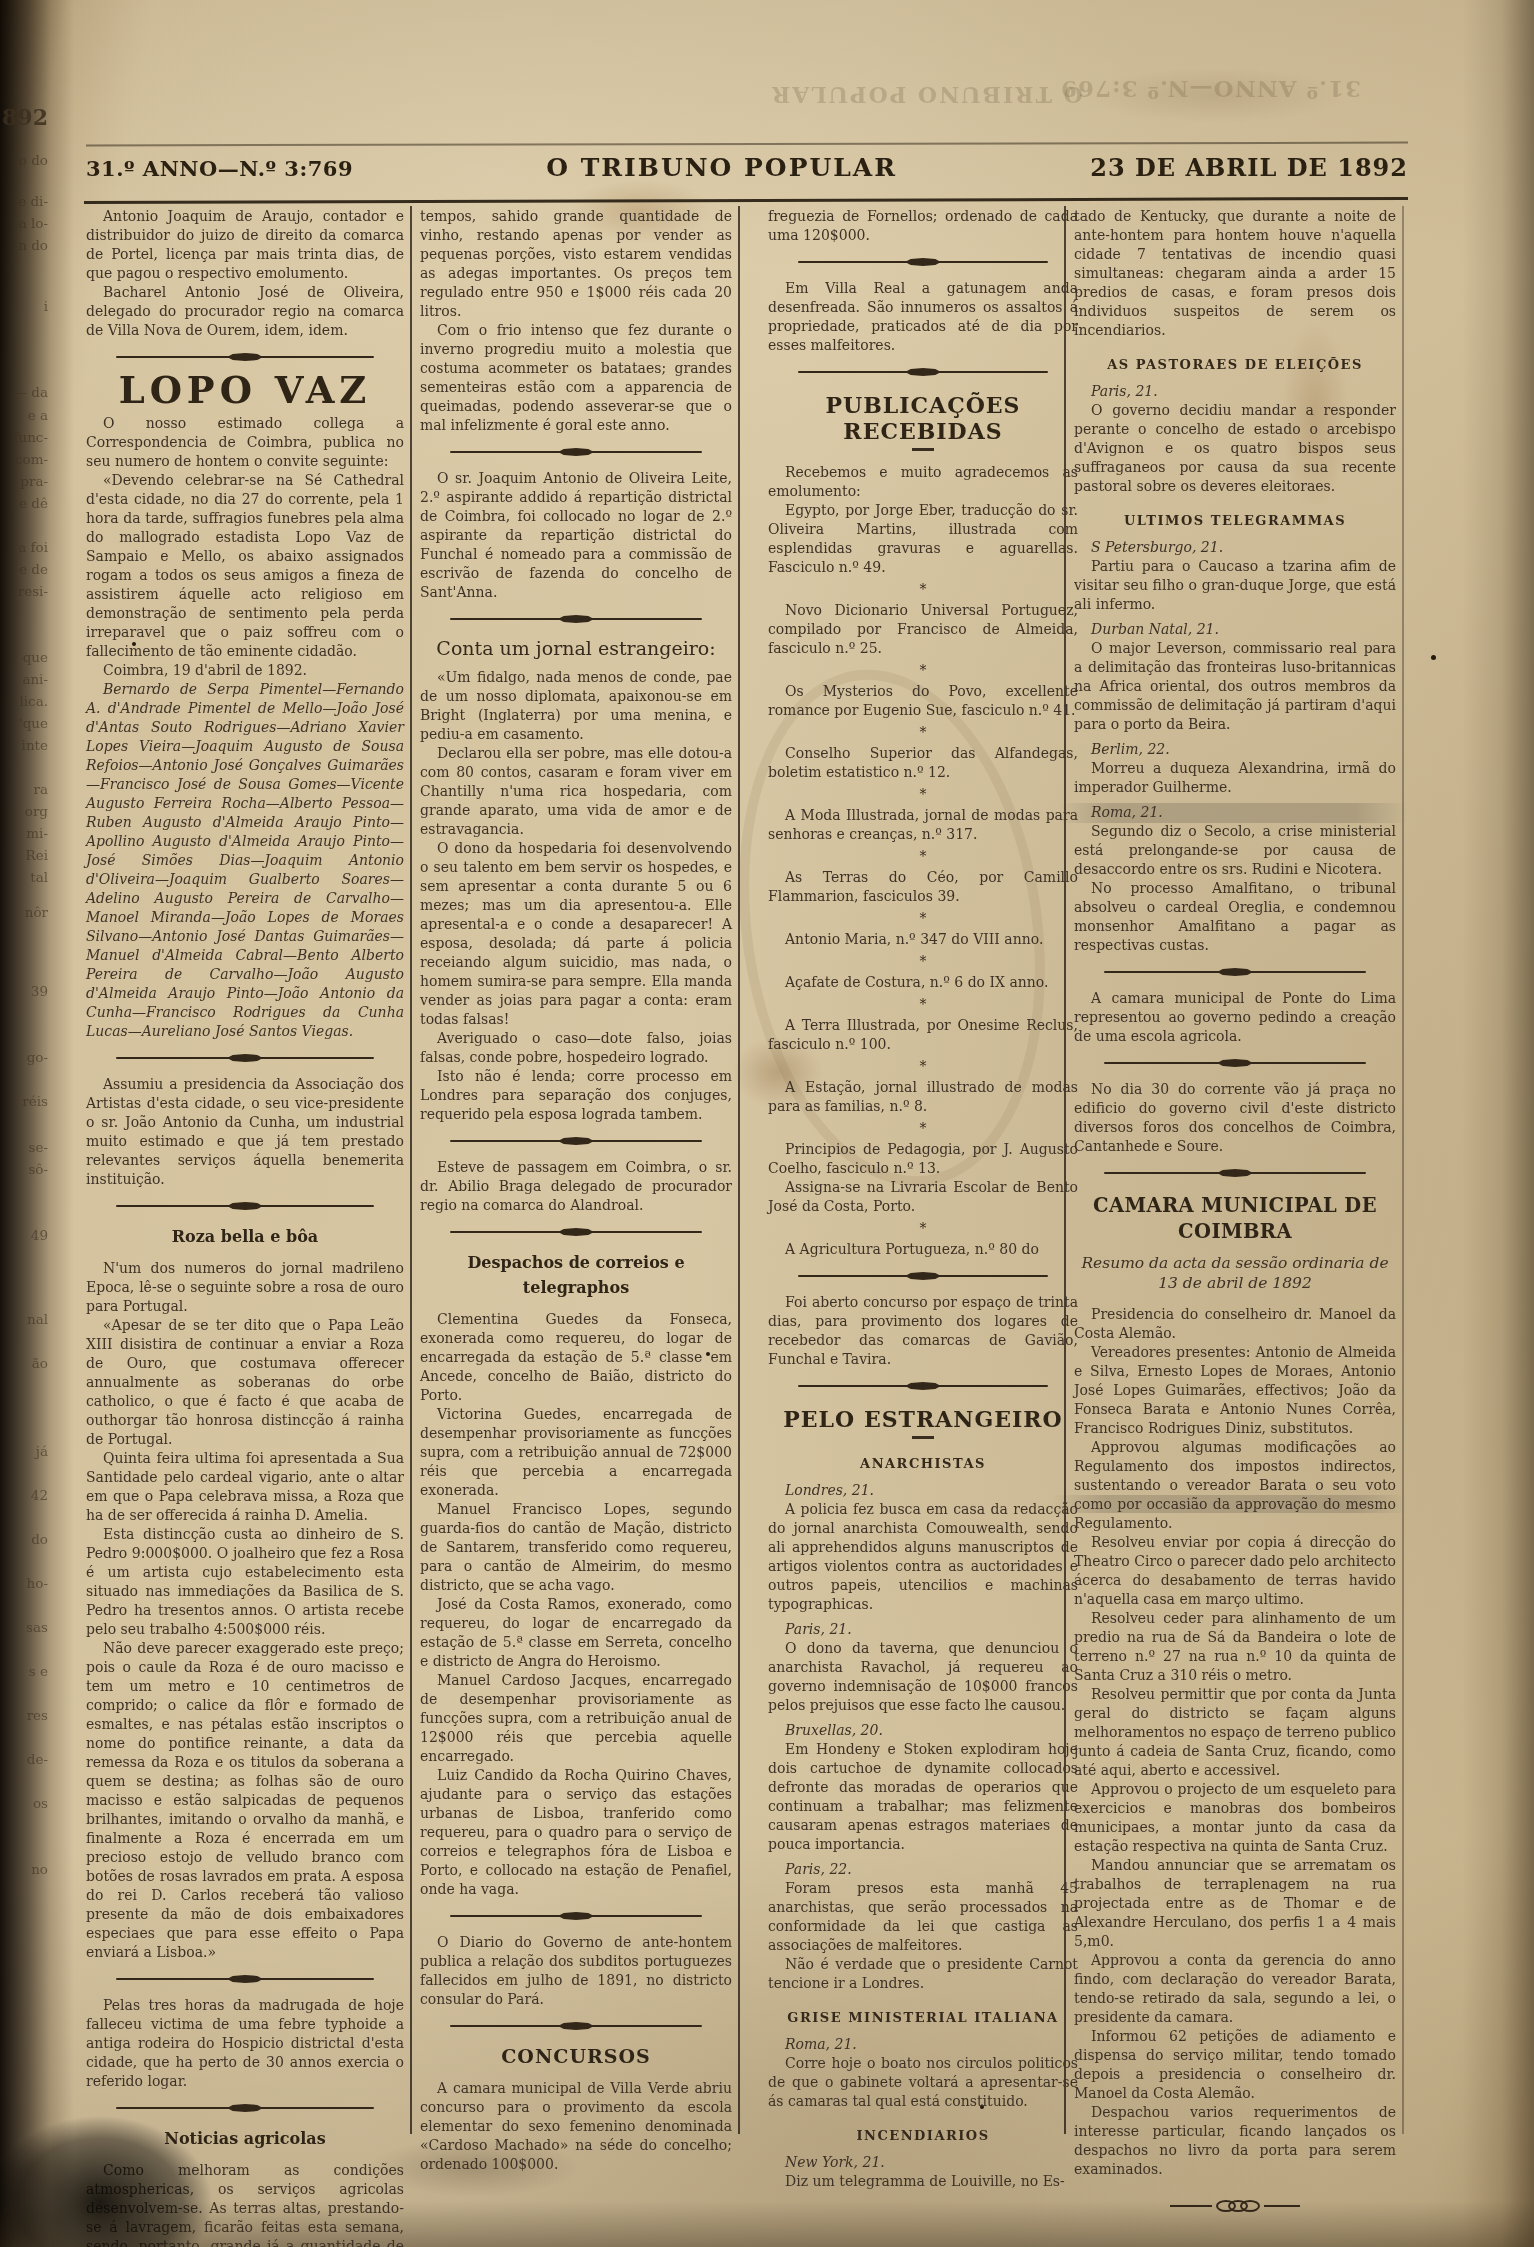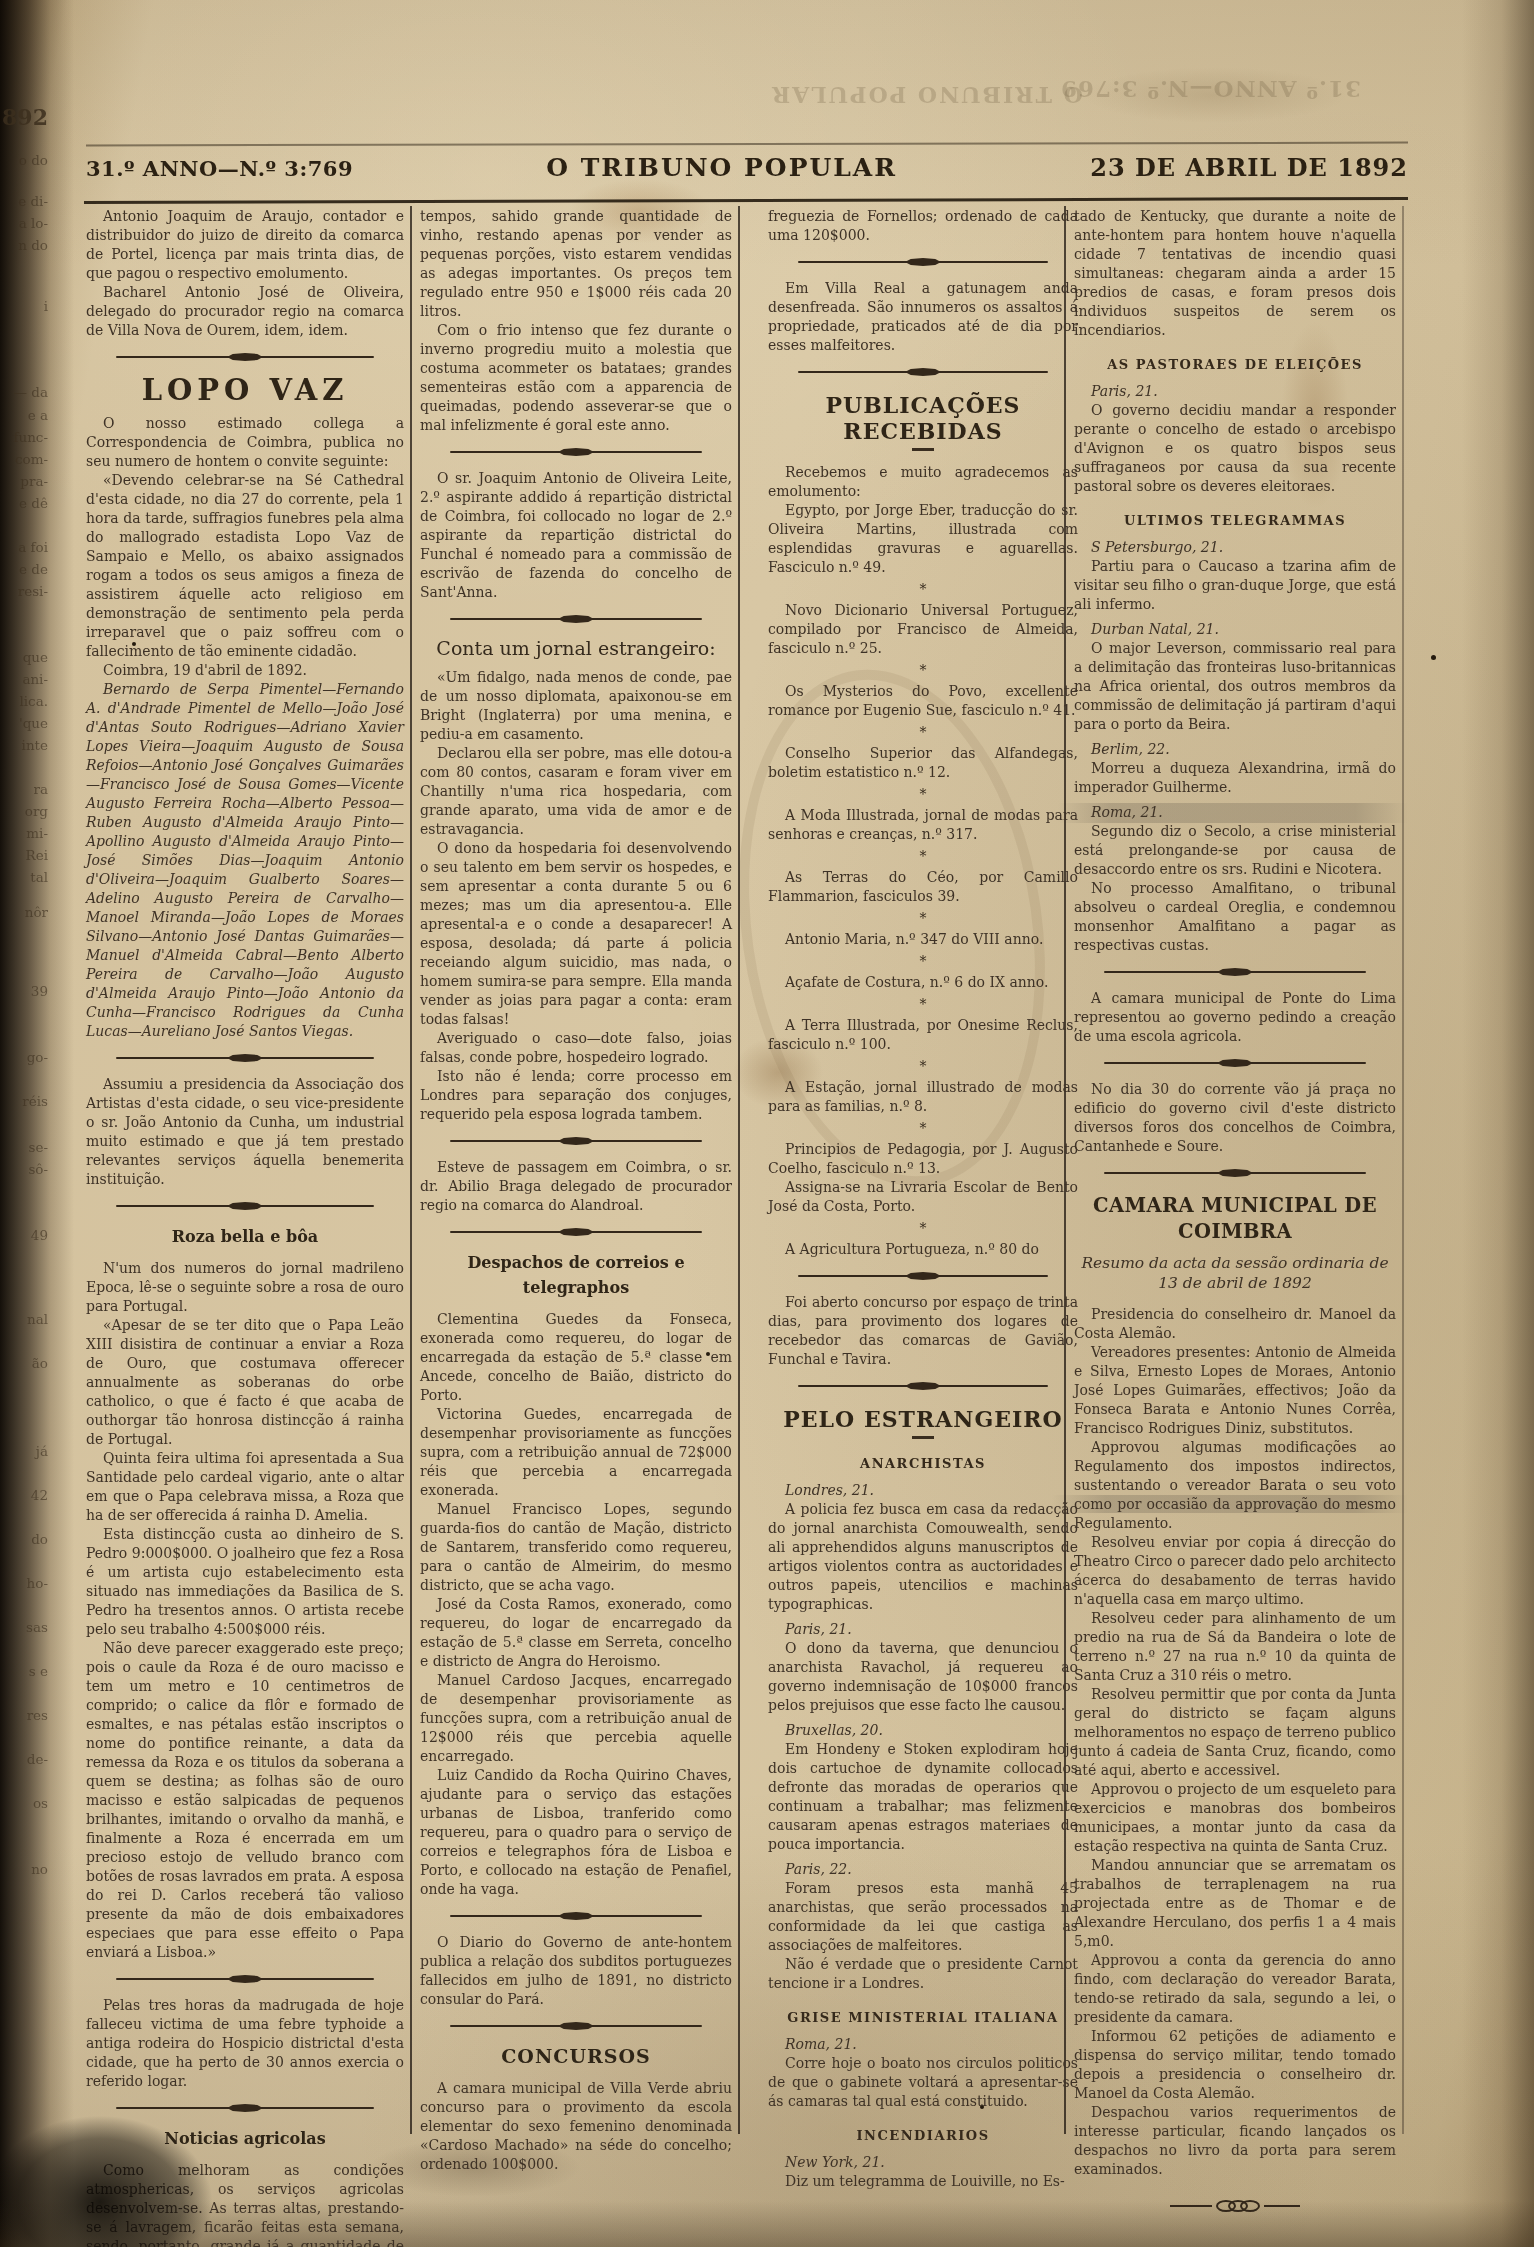--- a/index.html
+++ b/index.html
@@ -62,21 +62,21 @@
   .col.c1{left:86px;width:318px;}
   .col.c2{left:420px;width:312px;}
   .col.c3{left:768px;width:310px;}
   .col.c4{left:1074px;width:322px;}
 
   .col p{margin:0;text-indent:17px;}
   .col p.cont{text-indent:0;}
   .sig{font-style:italic;}
   .date{font-style:italic;margin-top:6px !important;}
   .sub{text-align:center;font-weight:bold;font-size:13px;letter-spacing:1.5px;margin:15px 0 8px !important;color:#35291b;text-indent:0 !important;}
-  .h-lg{text-align:center;font-size:29px;font-weight:bold;letter-spacing:5px;margin:20px 0 14px;color:#2f2517;}
+  .h-lg{text-align:center;font-size:37px;font-weight:bold;letter-spacing:5px;margin:20px 0 14px;color:#2f2517;}
   .h-md{text-align:center;font-size:16px;font-weight:bold;margin:14px 0 10px;color:#2f2517;line-height:25px;}
   .h-md.caps{font-size:19px;letter-spacing:1px;}
   .h-roman{text-align:center;font-size:19px;font-weight:normal;margin:16px 0 10px;color:#352a1d;}
   .h-caps{text-align:center;font-size:22px;font-weight:bold;letter-spacing:1px;margin:16px 0 4px;color:#2f2517;line-height:26px;}
   .h-caps.tight{font-size:19.5px;letter-spacing:.4px;}
   .dash{width:22px;height:3px;background:#3a2e20;margin:3px auto 12px;}
   .ital-c{text-align:center;font-style:italic;font-size:15.5px;margin:8px 0 12px !important;text-indent:0 !important;line-height:20px;}
 
   .divider{display:flex;align-items:center;margin:13px 30px;}
   .divider .ln{flex:1;height:2px;background:#33271a;border-radius:2px;}

